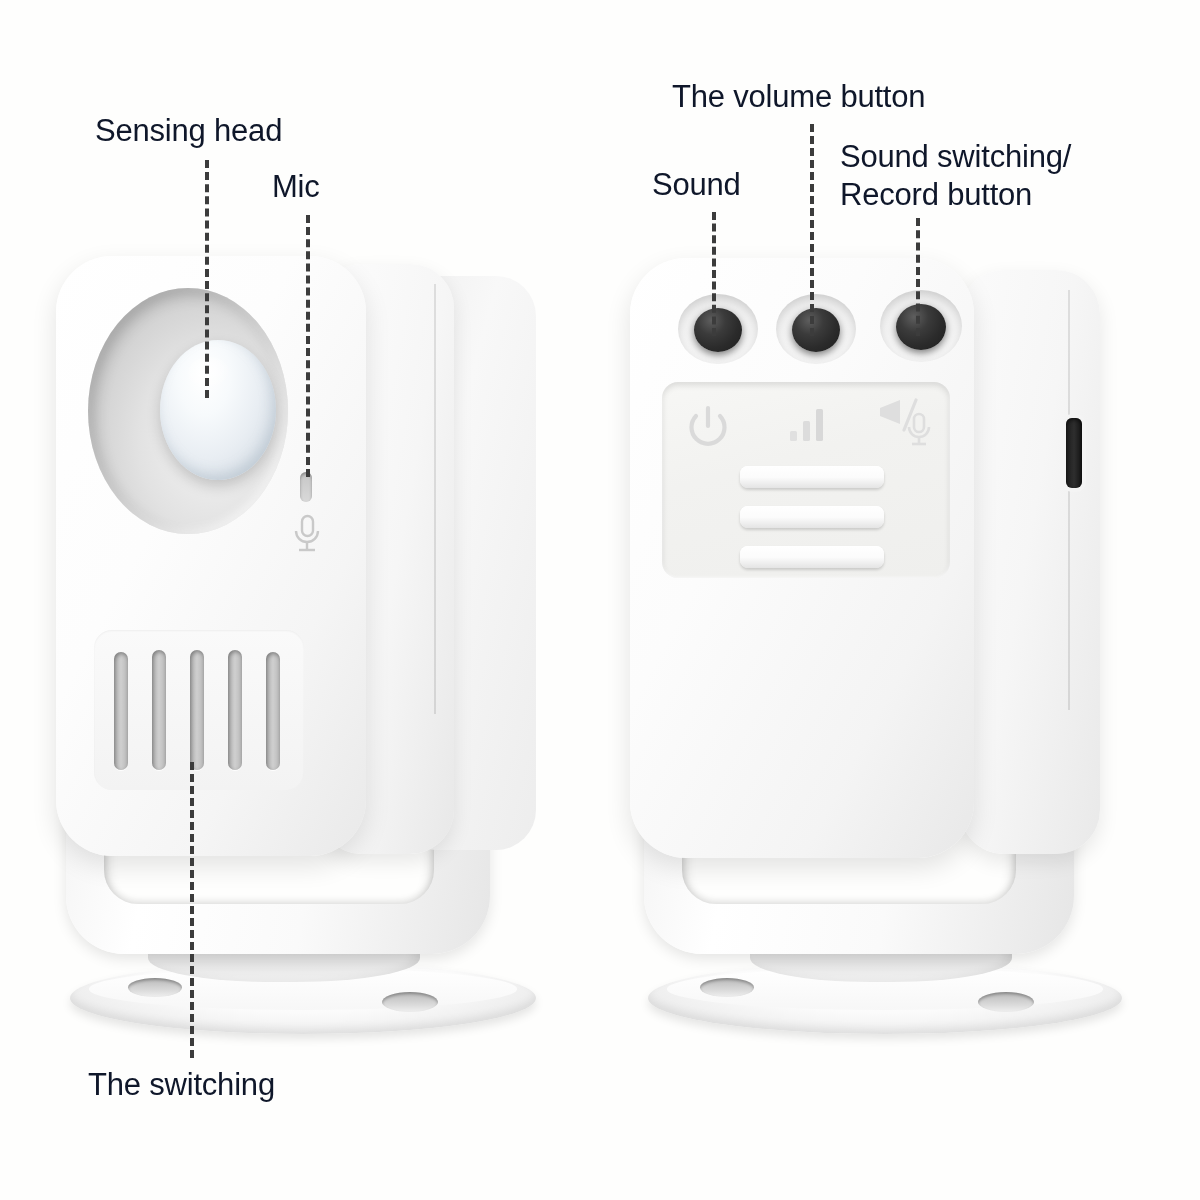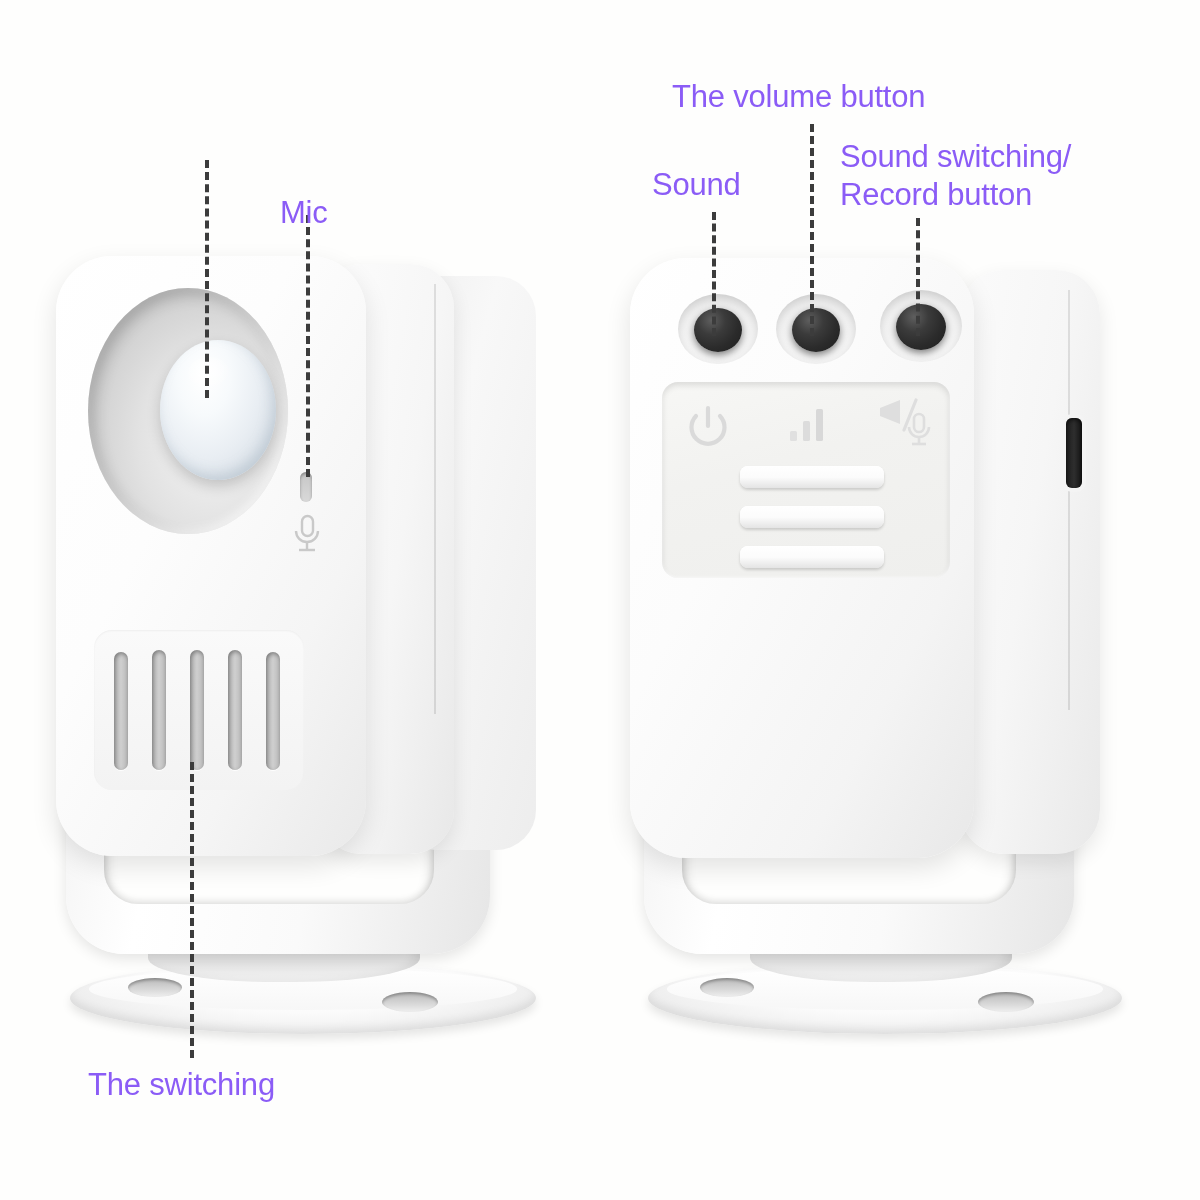--- a/index.html
+++ b/index.html
@@ -12,21 +12,21 @@
     width: 1200px;
     height: 1200px;
     background: #fefefd;
     overflow: hidden;
     font-family: "Liberation Sans", sans-serif;
   }
 
   
   .label {
     position: absolute;
-    color: #8b5cf6;
+    color: #0f172a;
     font-size: 31px;
     line-height: 38px;
     white-space: pre;
     font-family: "Liberation Sans", sans-serif;
     letter-spacing: -0.2px;
   }
   .label.two-line { white-space: pre-line; }
 
   
   .leader {
@@ -294,22 +294,23 @@
     <div class="ridge" style="left:140px; top:546px; width:144px; height:22px;"></div>
   </div>
 
   <div class="leader" style="left:205px; top:160px; height:238px;"></div>
   <div class="leader" style="left:306px; top:215px; height:262px;"></div>
   <div class="leader" style="left:190px; top:762px; height:296px;"></div>
   <div class="leader" style="left:712px; top:212px; height:124px;"></div>
   <div class="leader" style="left:810px; top:124px; height:212px;"></div>
   <div class="leader" style="left:916px; top:218px; height:118px;"></div>
 
-
-  <div class="label" style="left:280px; top:168px;margin-top:26px;">Mic</div>
+  <div class="label" style="left:95px; top:112px;">Sensing head</div>
+
+  <div class="label" style="left:272px; top:168px;">Mic</div>
 
   <div class="label" style="left:88px; top:1066px;">The switching</div>
 
   <div class="label" style="left:672px; top:78px;">The volume button</div>
 
   <div class="label" style="left:652px; top:166px;">Sound</div>
 
   <div class="label two-line" style="left:840px; top:138px;">Sound switching/
 Record button</div>
 

